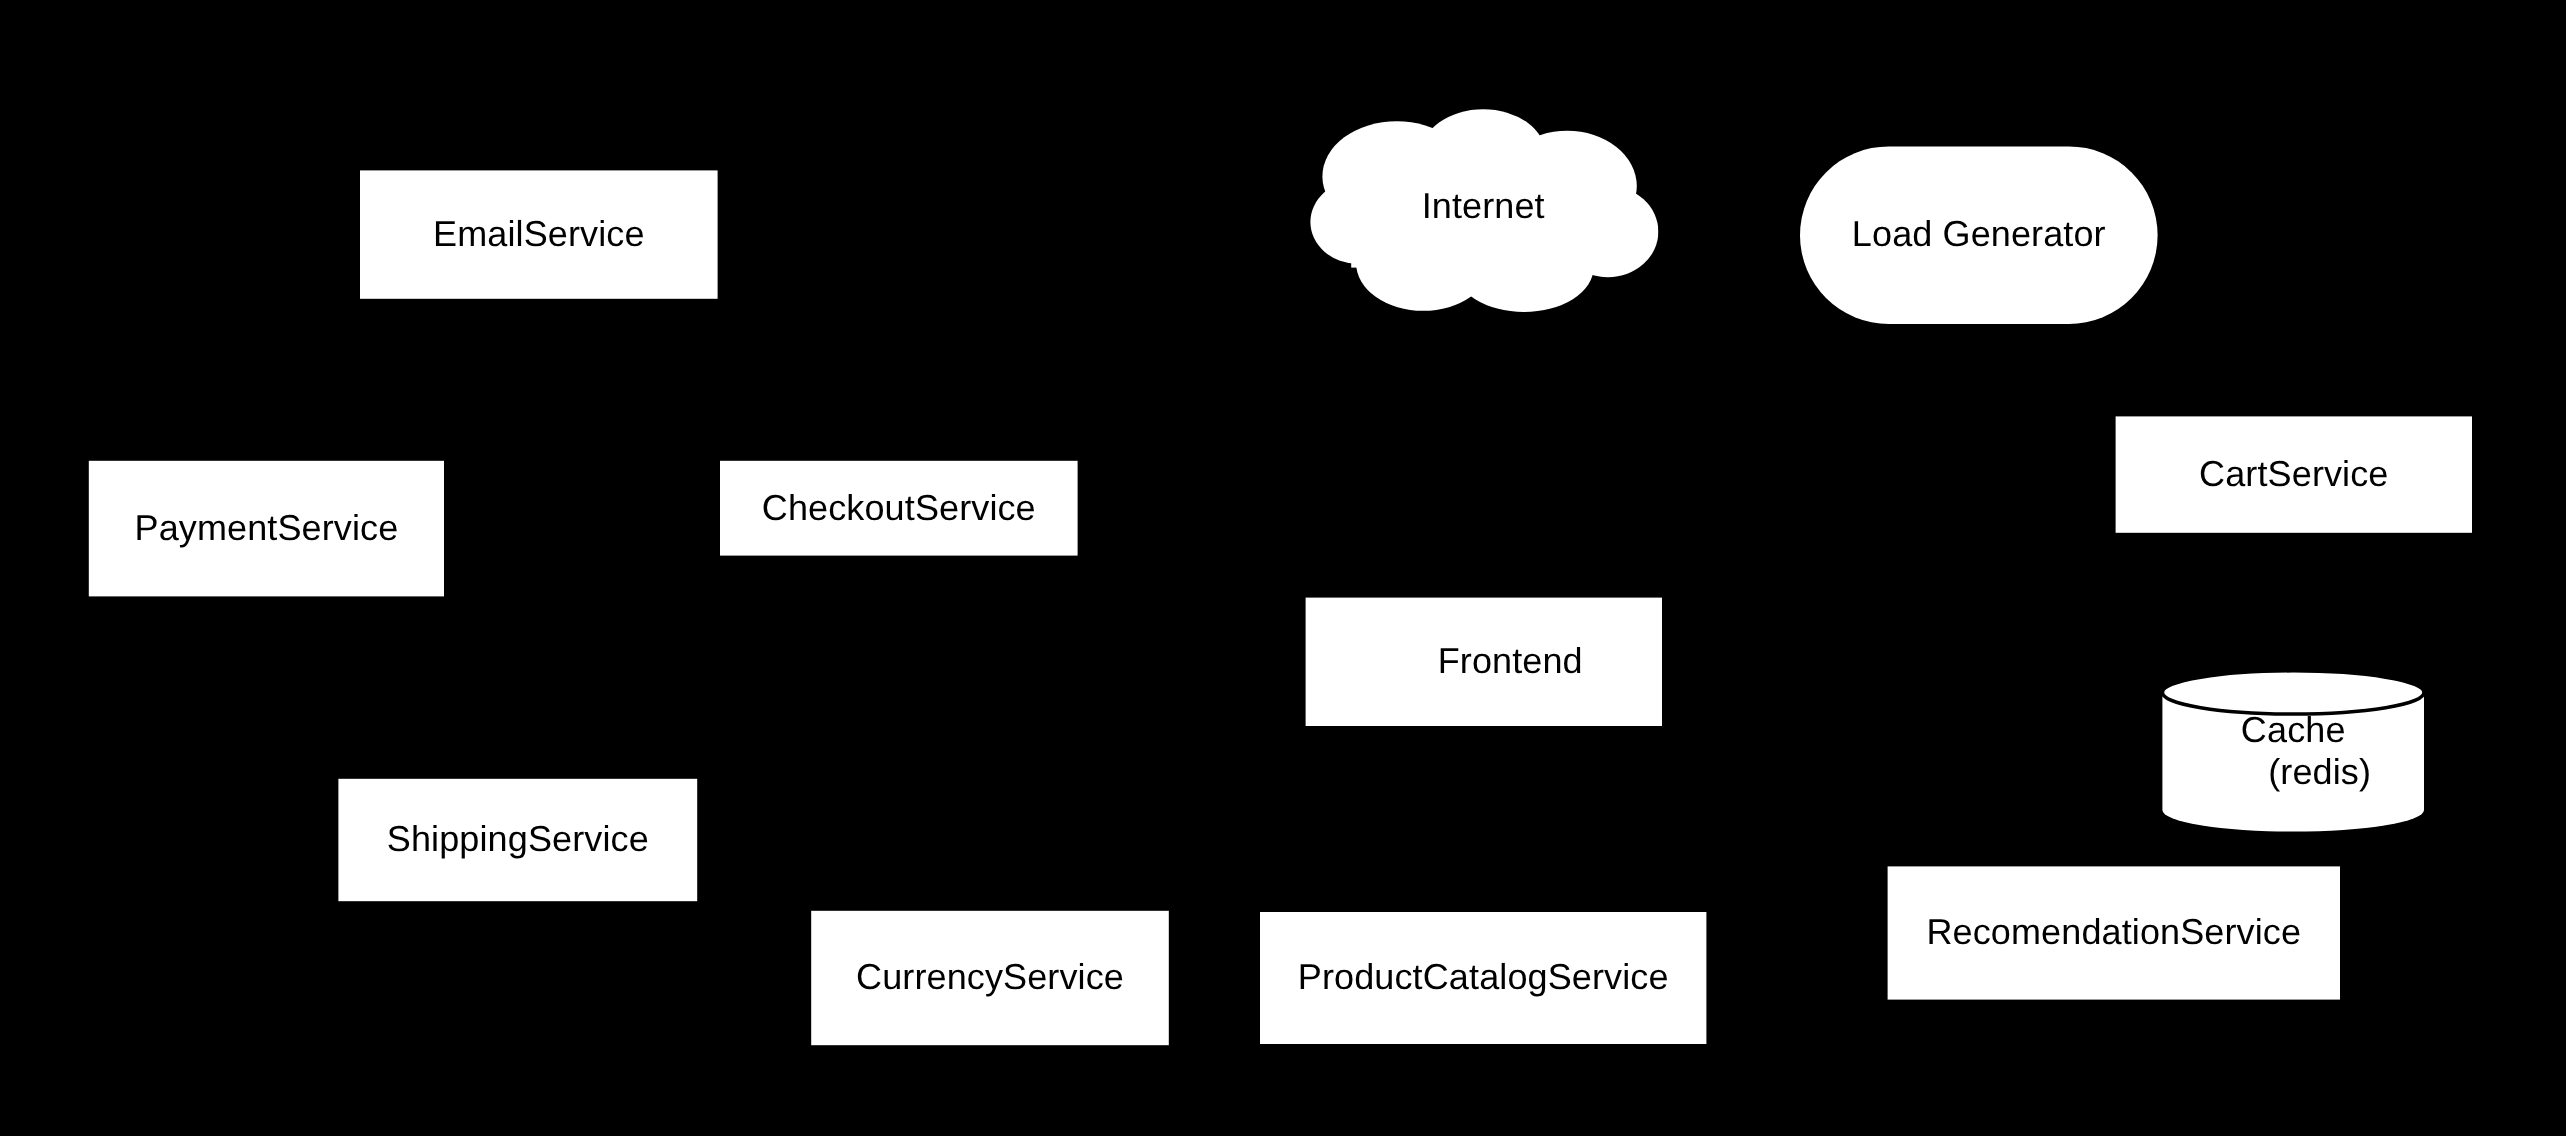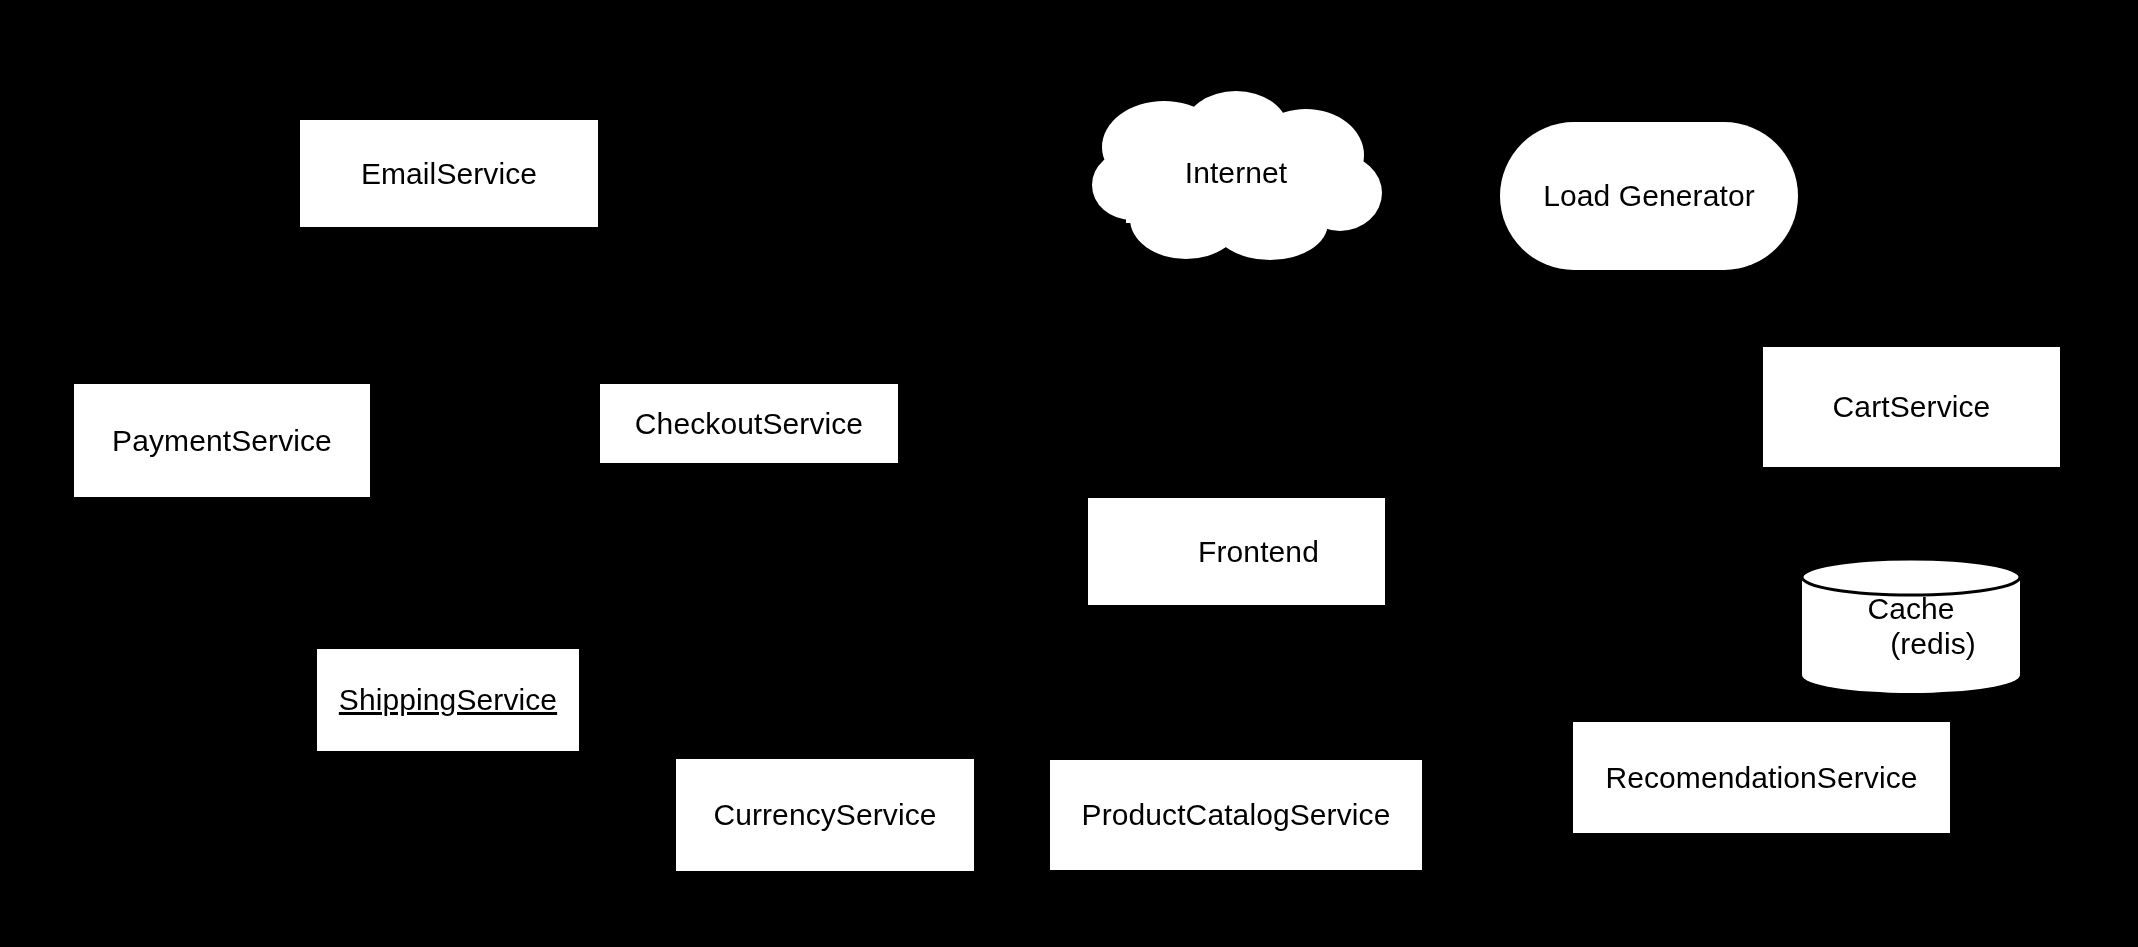--- a/index.html
+++ b/index.html
@@ -78,21 +78,21 @@
   .node-label .line2 {
     display: block;
     margin-left: 44px;
   }
 </style>
 </head>
 <body>
 
 <div id="canvas">
 
-  <div class="node rect" style="left:300px; top:120px; width:298px; height:107px;">
+  <div class="node rect" style="left:300px; top:142px; width:298px; height:107px;">
     <span class="node-label">EmailService</span>
   </div>
 
 
   <div class="node cloud" style="left:1090px; top:85px; width:292px; height:175px;text-align:right;">
     <svg class="cloud-svg" viewBox="0 0 292 175" preserveAspectRatio="none">
       <g fill="#ffffff">
         <ellipse cx="74" cy="62" rx="62" ry="46"></ellipse>
         <ellipse cx="146" cy="44" rx="52" ry="38"></ellipse>
         <ellipse cx="216" cy="70" rx="58" ry="46"></ellipse>
@@ -111,40 +111,40 @@
   </div>
 
   <div class="node rect" style="left:74px; top:384px; width:296px; height:113px;">
     <span class="node-label">PaymentService</span>
   </div>
 
   <div class="node rect" style="left:600px; top:384px; width:298px; height:79px;">
     <span class="node-label">CheckoutService</span>
   </div>
 
-  <div class="node rect" style="left:1763px; top:347px; width:297px; height:120px;">
+  <div class="node rect" style="left:1763px; top:347px; width:297px; height:97px;">
     <span class="node-label">CartService</span>
   </div>
 
   <div class="node rect" style="left:1088px; top:498px; width:297px; height:107px;padding-left:44px;">
     <span class="node-label">Frontend</span>
   </div>
 
   <div class="node cylinder" style="left:1800px; top:557px; width:222px; height:138px;">
     <svg class="cyl-svg" viewBox="0 0 222 138" preserveAspectRatio="none">
       <path d="M2,20 L2,118 A109,18 0 0 0 220,118 L220,20 Z" fill="#ffffff"></path>
       <ellipse cx="111" cy="20" rx="109" ry="18" fill="#ffffff" stroke="#000000" stroke-width="3"></ellipse>
     </svg>
     <span class="node-label">
       <span>Cache</span>
       <span class="line2">(redis)</span>
     </span>
   </div>
 
-  <div class="node rect" style="left:317px; top:649px; width:262px; height:102px;text-decoration:underline;">
+  <div class="node rect" style="left:282px; top:649px; width:299px; height:102px;">
     <span class="node-label">ShippingService</span>
   </div>
 
   <div class="node rect" style="left:1573px; top:722px; width:377px; height:111px;">
     <span class="node-label">RecomendationService</span>
   </div>
 
   <div class="node rect" style="left:676px; top:759px; width:298px; height:112px;">
     <span class="node-label">CurrencyService</span>
   </div>

